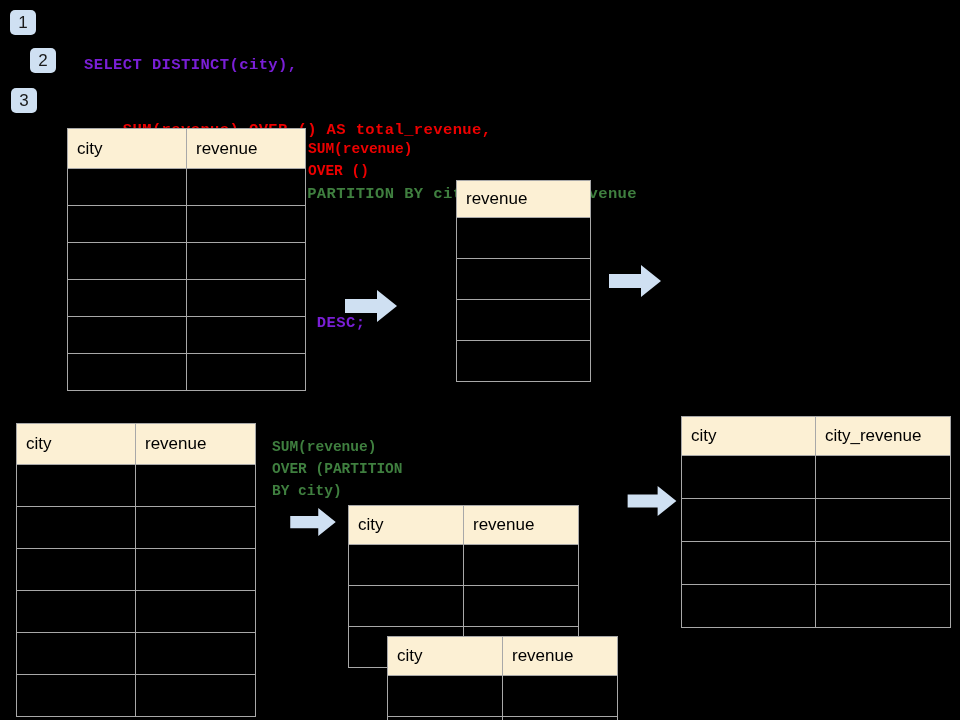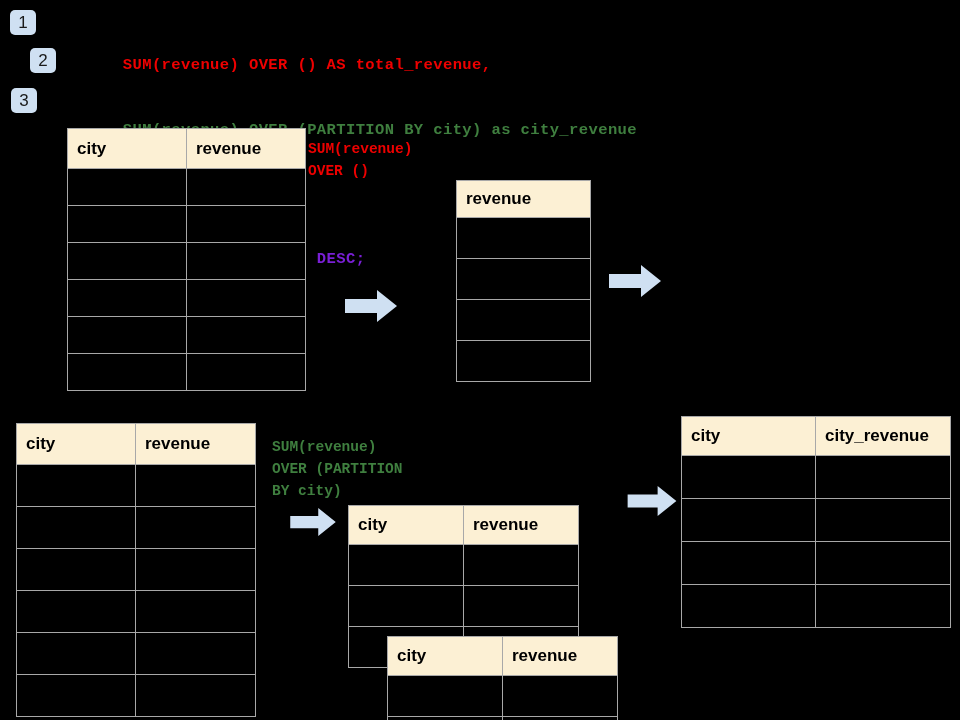--- a/index.html
+++ b/index.html
@@ -66,21 +66,20 @@
   .tbl {
     position: absolute;
     border-collapse: collapse;
     table-layout: fixed;
     background: #000000;
   }
   .tbl td {
     border: 1px solid #a8a8a8;
     padding: 0;
     background: #000000;
-    font-weight: bold;
   }
   .tbl td.hd {
     background: #fcf0d4;
     color: #000000;
     font-family: "Liberation Sans", sans-serif;
     font-size: 17px;
     padding: 0 0 0 9px;
     border: 1px solid #a8a8a8;
     white-space: nowrap;
     overflow: hidden;
@@ -94,20 +93,21 @@
 </head>
 <body>
 
 <div id="canvas">
 
   <div class="badge" style="left:10px; top:10px;">1</div>
   <div class="badge" style="left:30px; top:48px;">2</div>
   <div class="badge" style="left:11px; top:88px;">3</div>
 
   <div class="sql-block" style="left:84px; top:12px;">
+    <div class="sql-line" style="color:#7a1fd6;">SELECT DISTINCT(city),</div>
     <div class="sql-line" style="color:#ee0000;">    SUM(revenue) OVER () AS total_revenue,</div>
     <div class="sql-line" style="color:#3f7f3f;">    SUM(revenue) OVER (PARTITION BY city) as city_revenue</div>
     <div class="sql-line" style="color:#7a1fd6;">  FROM rides</div>
     <div class="sql-line" style="color:#7a1fd6;">  ORDER by city_revenue DESC;</div>
   </div>
 
 
   <div class="annot" style="left:308px; top:138px; color:#ee0000;">SUM(revenue)
 OVER ()</div>
 

